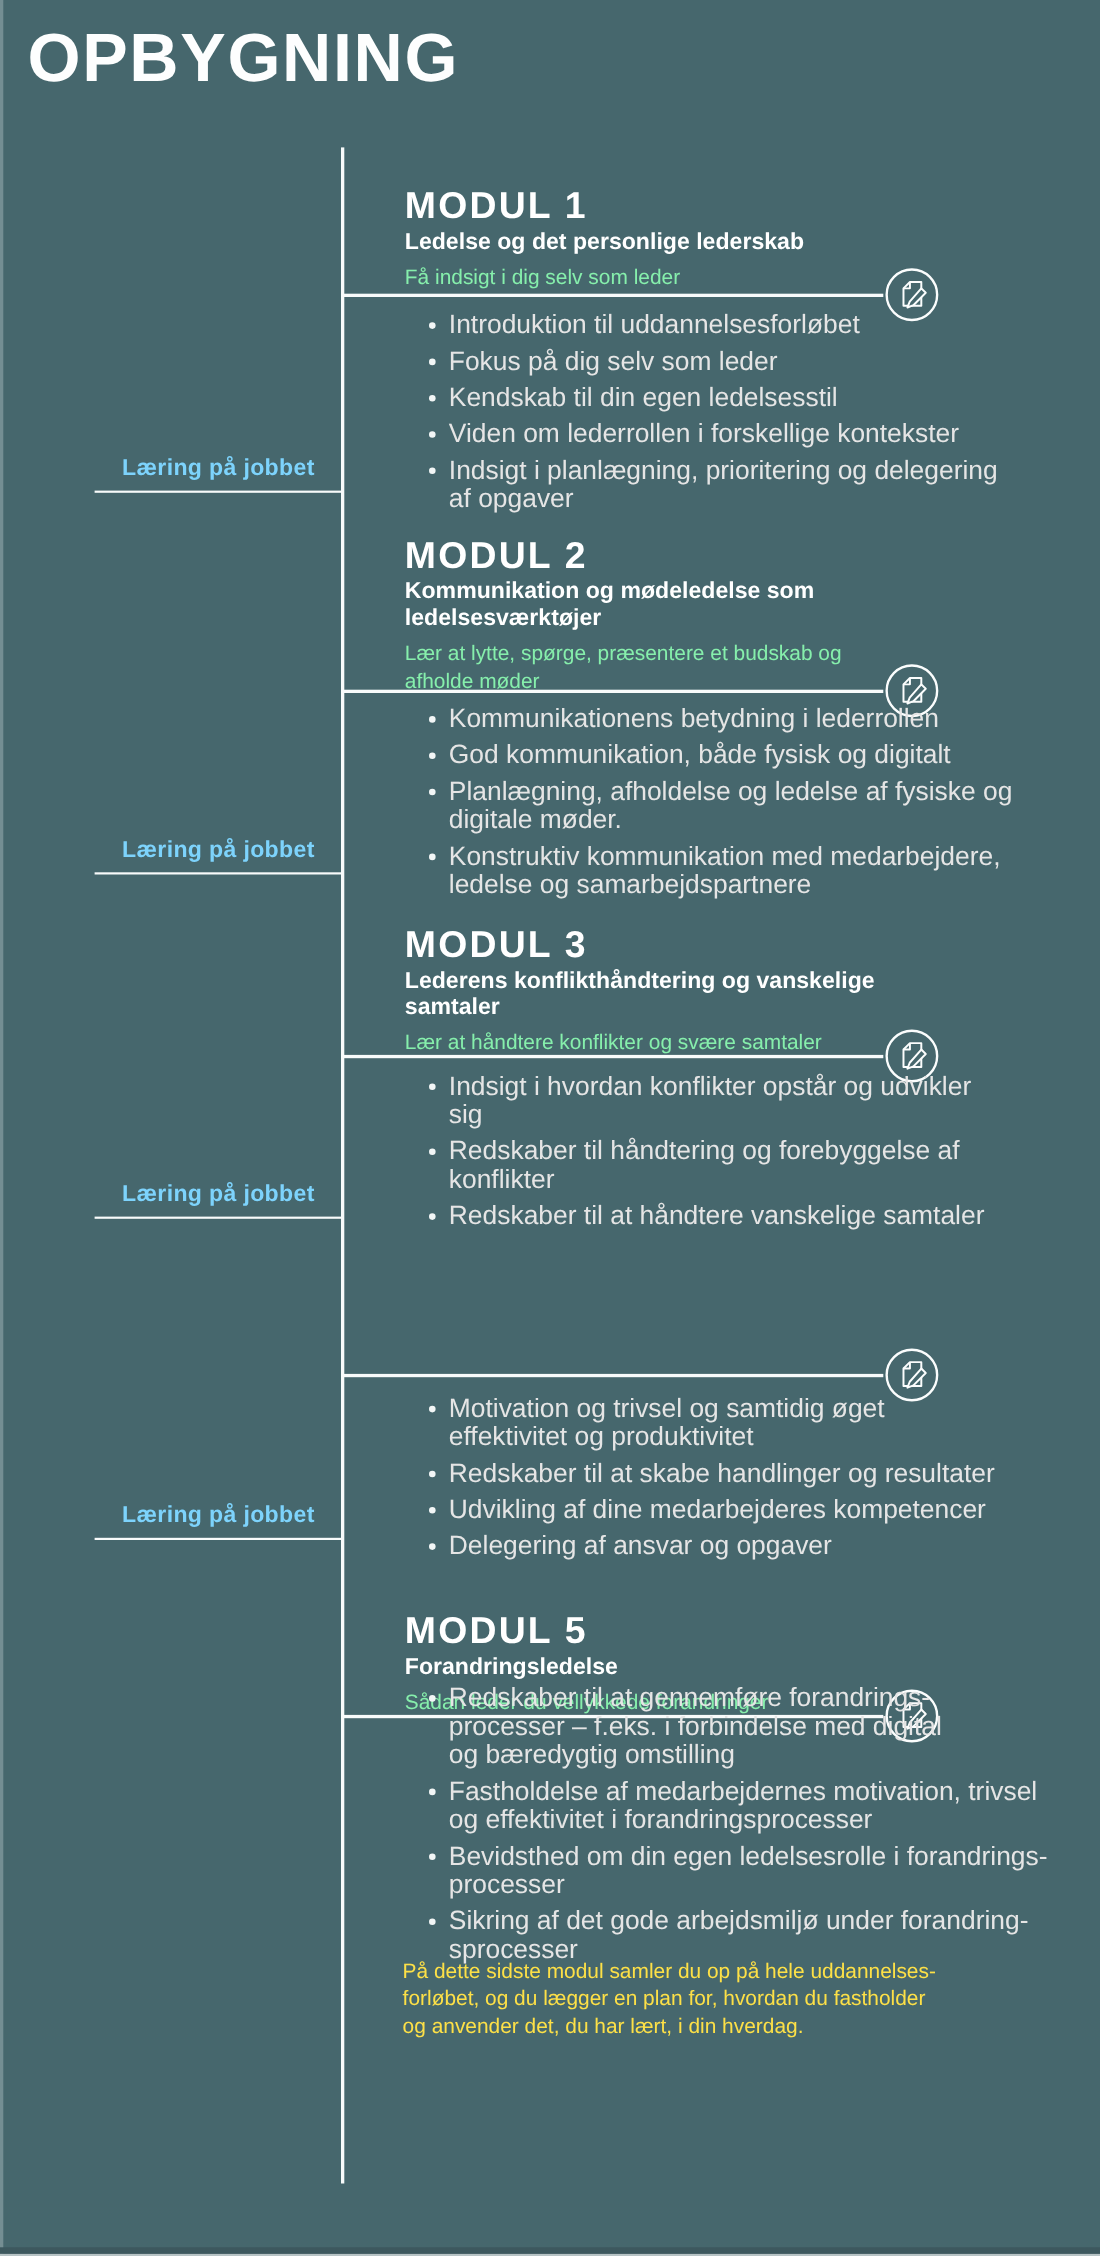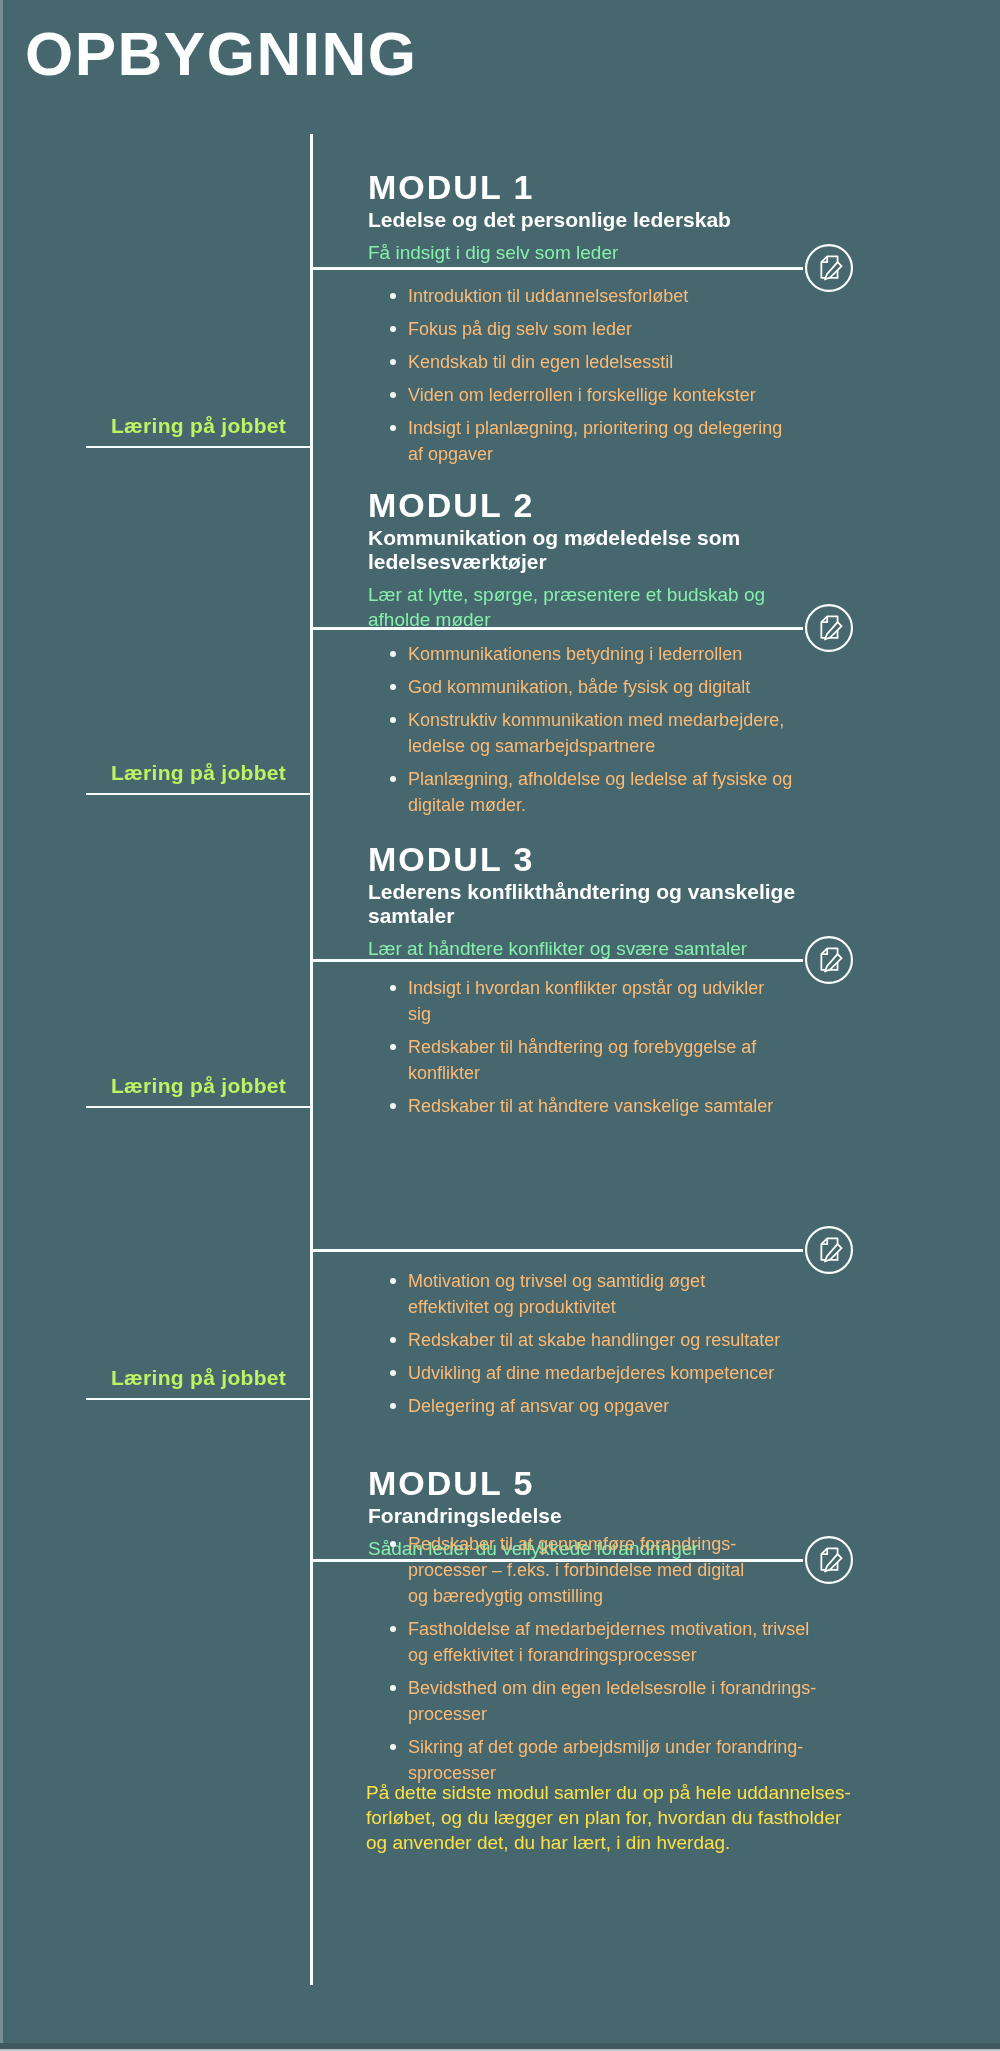--- a/index.html
+++ b/index.html
@@ -38,36 +38,36 @@
   .r0{top:267px;} .r1{top:627px;} .r2{top:959px;} .r3{top:1249px;} .r4{top:1559px;}
 
   
   .icon{position:absolute;left:802px;width:54px;height:54px;}
   .i0{top:241px;} .i1{top:601px;} .i2{top:933px;} .i3{top:1223px;} .i4{top:1533px;}
 
   
   .bullets{
     position:absolute;left:390px;width:580px;
     list-style:none;margin:0;padding:0;
-    font-size:18px;line-height:26px;color:#fdba74;
+    font-size:24px;line-height:26px;color:#e5e5e5;
   }
   .b0{top:283px;} .b1{top:641px;} .b2{top:975px;} .b3{top:1268px;} .b4{top:1531px;}
   .bullets li{position:relative;padding-left:18px;margin-bottom:7px;}
   .bullets li .dot{
     position:absolute;left:0;top:10px;width:6px;height:6px;border-radius:50%;
     background:#F2F6F6;
   }
 
   
   .joblabel{
     position:absolute;left:86px;width:225px;height:48px;
     border-bottom:2.5px solid #F8FBFB;
     display:flex;align-items:flex-end;justify-content:center;
     padding-bottom:8px;box-sizing:border-box;
-    font-size:21px;font-weight:700;color:#bef264;letter-spacing:0.3px;
+    font-size:21px;font-weight:700;color:#7dd3fc;letter-spacing:0.3px;
   }
   .j0{top:400px;} .j1{top:747px;} .j2{top:1060px;} .j3{top:1352px;}
 
   
   .footer-note{
     position:absolute;left:366px;top:1780px;width:600px;
     font-size:19px;line-height:25px;color:#fde047;
   }
 
   
@@ -124,24 +124,24 @@
     <svg viewBox="0 0 60 60">
       <circle cx="30" cy="30" r="25.5" fill="none" stroke="#FBFDFD" stroke-width="2.4"></circle>
       <path d="M28 17 L39.5 17 L39.5 41 L21.5 41 L21.5 23.5 Z" fill="none" stroke="#FBFDFD" stroke-width="2" stroke-linejoin="round"></path>
       <path d="M28 17 L28 23.5 L21.5 23.5" fill="none" stroke="#FBFDFD" stroke-width="2" stroke-linejoin="round"></path>
       <path d="M39.5 23.5 L44 28 L31.5 40.5 L25.5 42.8 L27.8 36.8 Z" fill="#46676D" stroke="#FBFDFD" stroke-width="2" stroke-linejoin="round"></path>
     </svg>
   </div>
   <ul class="bullets b1">
     <li><span class="dot"></span><span class="pre">Kommunikationens betydning i lederrollen</span></li>
     <li><span class="dot"></span><span class="pre">God kommunikation, både fysisk og digitalt</span></li>
+    <li><span class="dot"></span><span class="pre">Planlægning, afholdelse og ledelse af fysiske og
+digitale møder.</span></li>
     <li><span class="dot"></span><span class="pre">Konstruktiv kommunikation med medarbejdere,
 ledelse og samarbejdspartnere</span></li>
-    <li><span class="dot"></span><span class="pre">Planlægning, afholdelse og ledelse af fysiske og
-digitale møder.</span></li>
   </ul>
   <div class="joblabel j1">
       <span>Læring på jobbet</span>
     </div>
 
   <section class="module m2">
     <div class="kicker">MODUL 3</div>
     <div class="mtitle pre">Lederens konflikthåndtering og vanskelige
 samtaler</div>
     <div class="mdesc pre">Lær at håndtere konflikter og svære samtaler</div>

